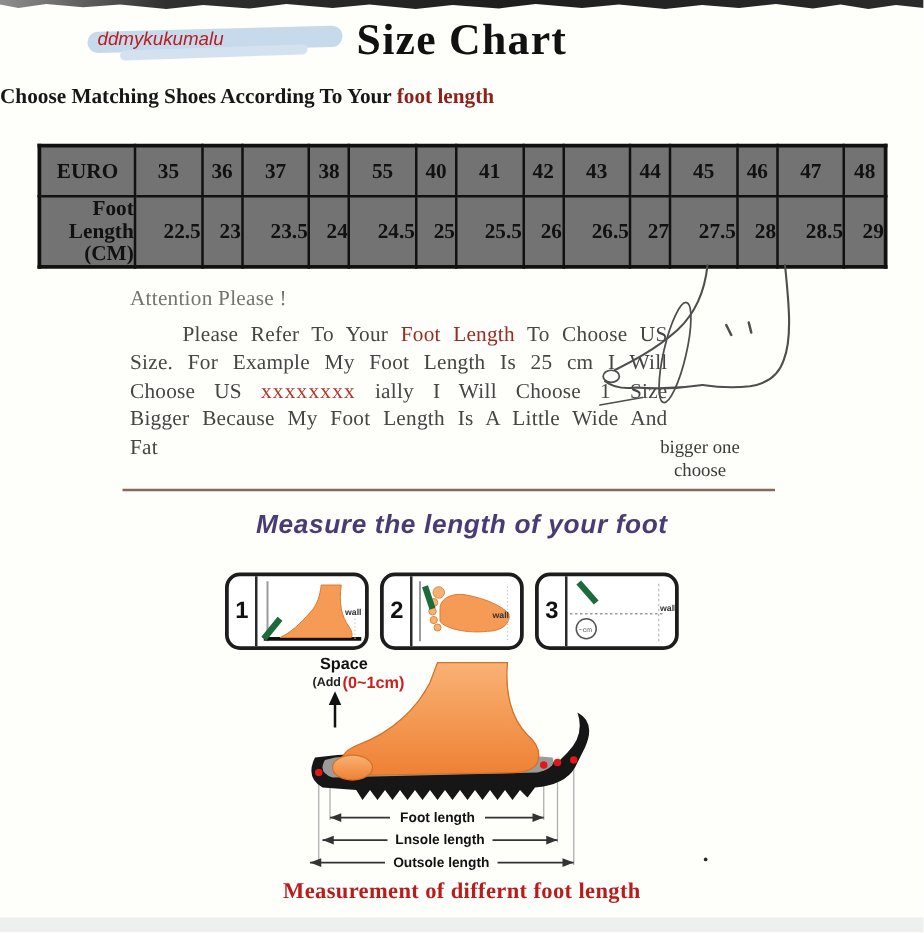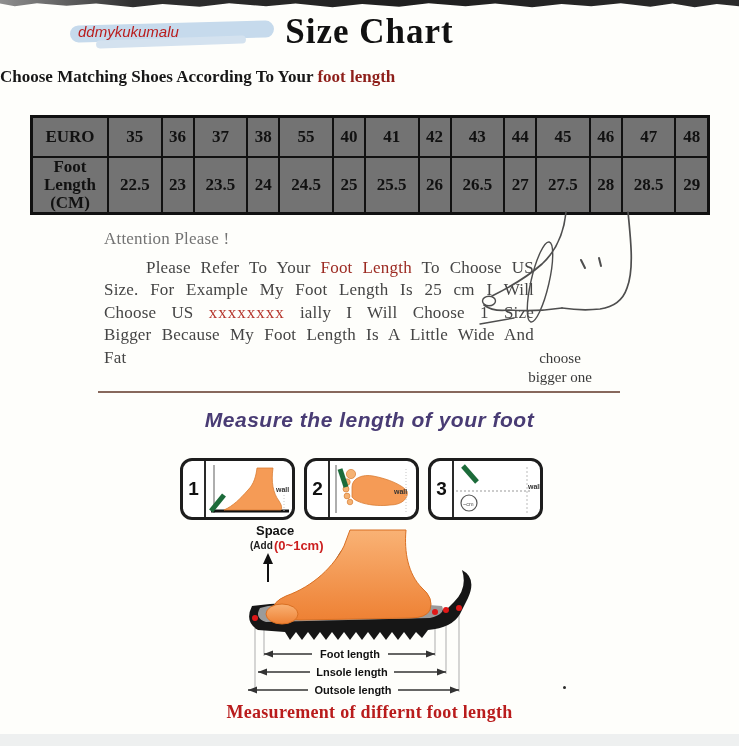--- a/index.html
+++ b/index.html
@@ -17,21 +17,21 @@
   .title{position:absolute;left:0;top:12px;width:739px;text-align:center;
     font-size:35px;font-weight:bold;letter-spacing:1px;color:#111;}
   .subtitle{position:absolute;left:0;top:67px;width:739px;
     font-size:17px;font-weight:bold;color:#171717;}
   .subtitle .hl{color:#8e1f1a;}
   table.size{position:absolute;left:30px;top:115px;width:680px;border-collapse:collapse;
     border:3px solid #111;}
   table.size td{border:2px solid #111;text-align:center;font-weight:bold;font-size:17px;
     padding:0;color:#111;background:#737373;}
   table.size tr.r1 td{height:38px;}
-  table.size tr.r2 td{height:52px;}
+  table.size tr.r2 td{height:52px;text-align:right;}
   td.rowhead{width:74px;font-size:16px;line-height:1.05;}
   .attn{position:absolute;left:104px;top:228px;width:430px;font-size:17px;line-height:1.33;
     color:#454545;letter-spacing:.2px;}
   .attn-head{color:#737373;margin-bottom:6px;}
   .attn-body{text-align:justify;text-indent:42px;word-spacing:5px;}
   .attn .red{color:#9c2a22;}
   .attn .xx{color:#b5342b;letter-spacing:1px;}
   .sketch{position:absolute;left:478px;top:210px;}
   .choose-note{position:absolute;left:500px;top:349px;width:120px;text-align:center;
     font-size:15px;line-height:1.25;color:#3a3a3a;}
@@ -122,22 +122,22 @@
       <path d="M 6,95 Q 15,102 31,100 Q 58,102 84,98"></path>
       <path d="M 150,2 C 153,32 156,60 149,78 C 145,90 136,97 122,99 Q 104,101 84,98"></path>
       <path d="M 103,50 L 107,58" stroke-width="2"></path>
       <path d="M 121,48 L 123,56" stroke-width="2"></path>
       <ellipse cx="62" cy="72" rx="9" ry="41" transform="rotate(13 62 72)" stroke-width="1.4"></ellipse>
       <path d="M 2,114 L 36,108" stroke-width="1.4"></path>
     </g>
   </svg>
 
   <div class="choose-note">
+    <div>bigger one</div>
     <div>choose</div>
-    <div>bigger one</div>
   </div>
 
   <div class="divider"></div>
 
   <div class="purple-head">Measure the length of your foot</div>
 
   <div class="panels">
 
     <div class="panel">
       <div class="num">1</div>

